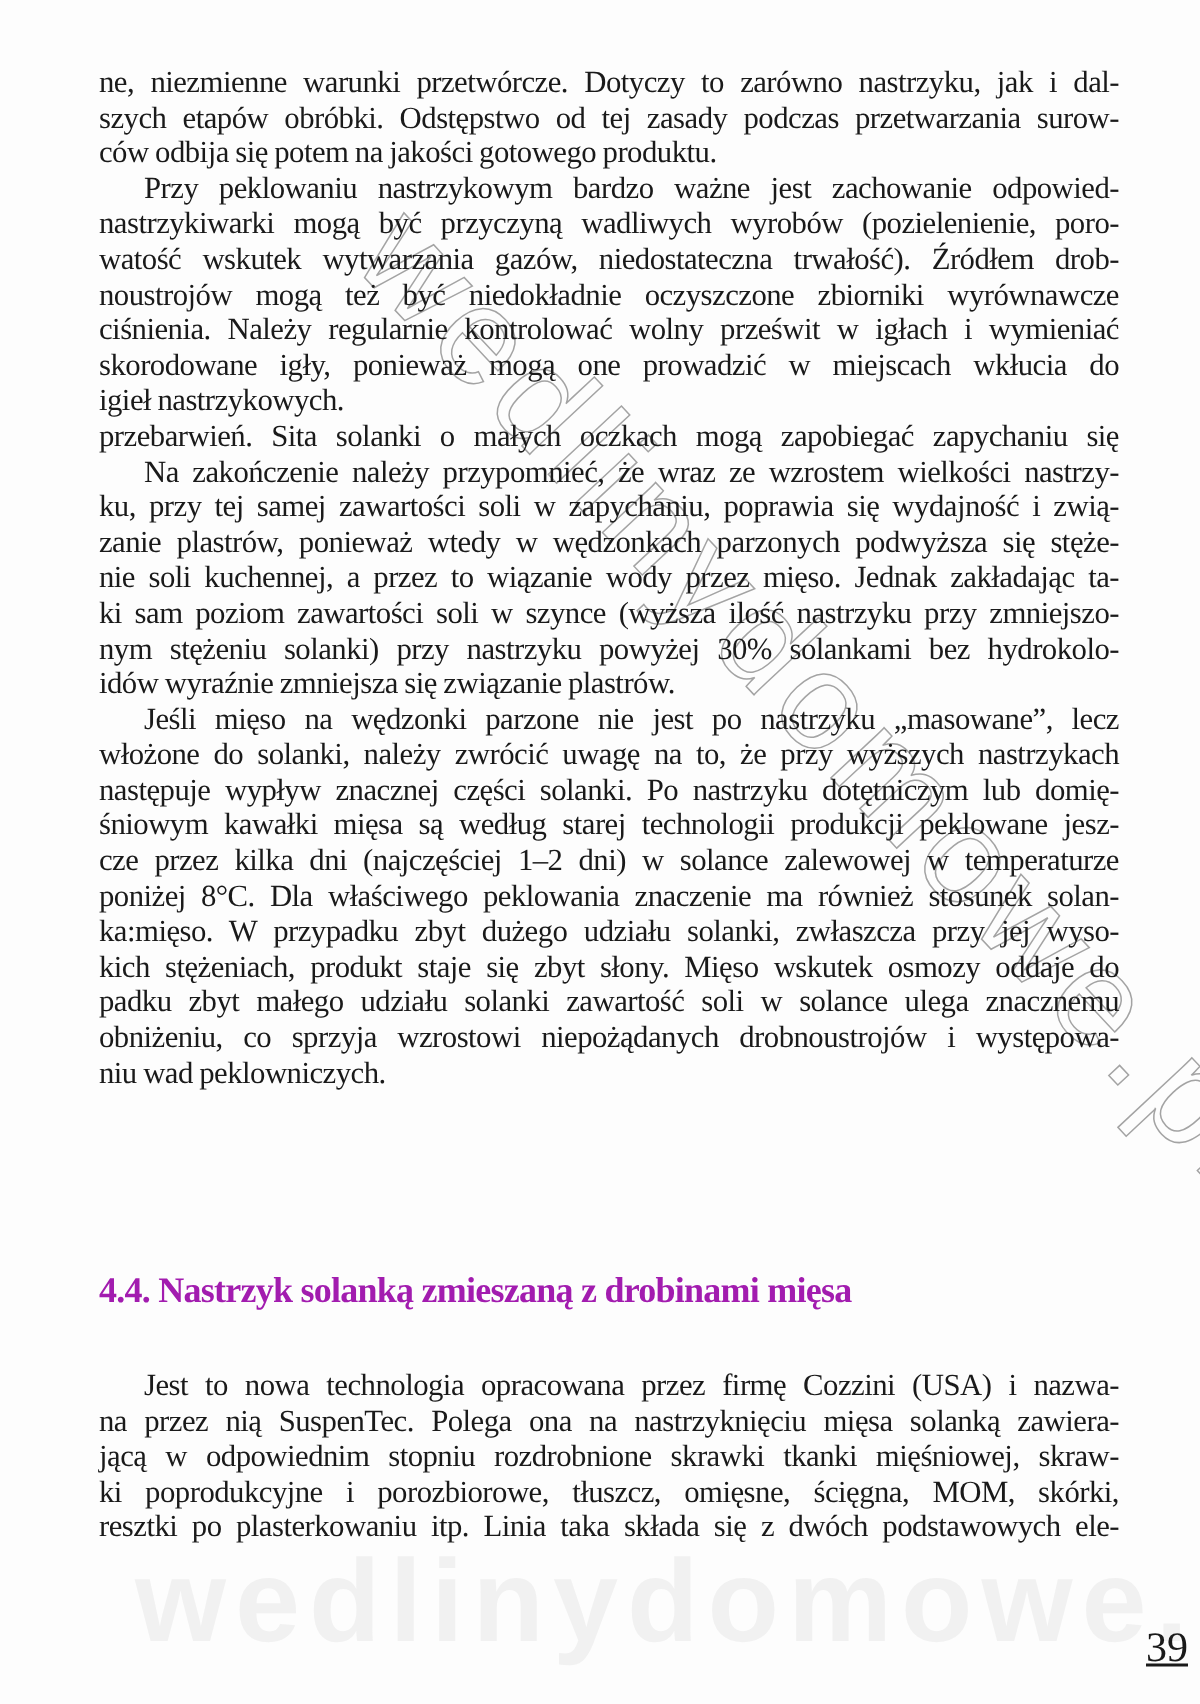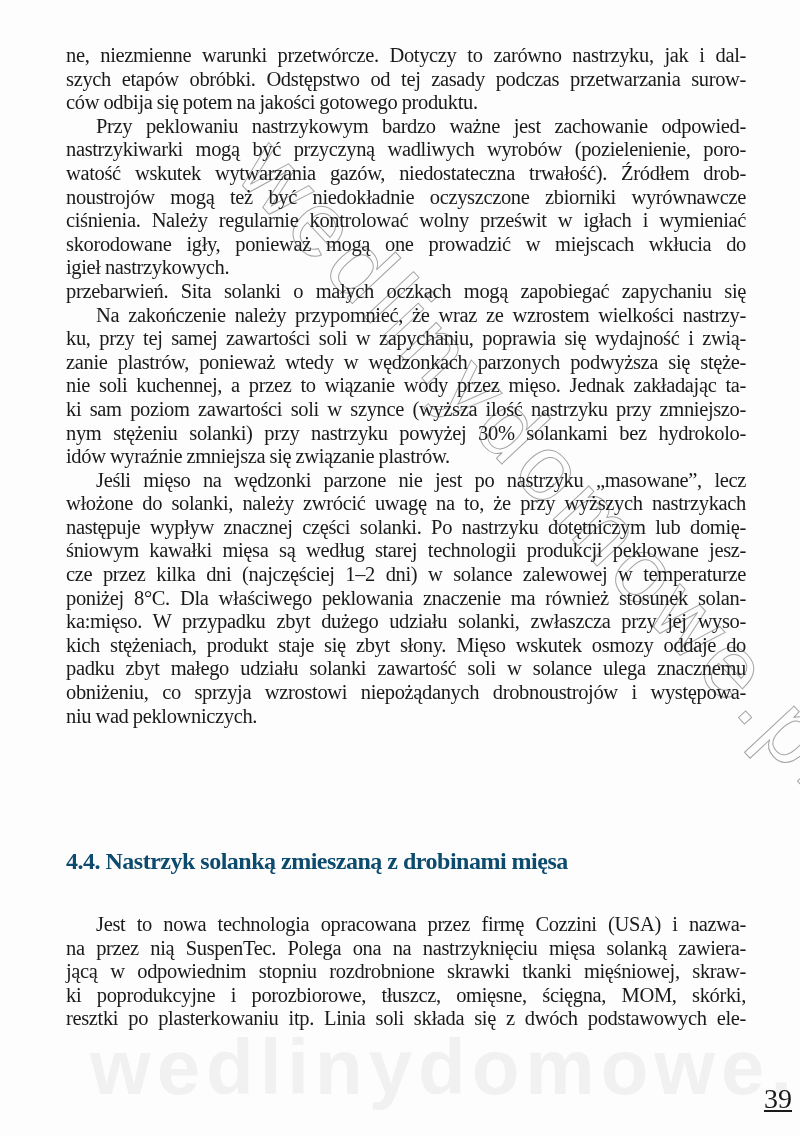--- a/index.html
+++ b/index.html
@@ -43,21 +43,21 @@
   .line.indent {
     padding-left: 30px;
   }
   .heading {
     position: absolute;
     left: 66px;
     top: 848px;
     font-weight: bold;
     font-size: 24px;
     letter-spacing: -0.5px;
-    color: #0c4a6e;
+    color: #a21caf;
     white-space: nowrap;
   }
   .page-number {
     position: absolute;
     left: 764px;
     top: 1083px;
     font-size: 28px;
     color: #1a1a1a;
     text-decoration: underline;
   }
@@ -137,18 +137,18 @@
   </div>
 
   <div class="heading">4.4. Nastrzyk solanką zmieszaną z drobinami mięsa</div>
 
   <div class="column" style="top:913px;">
     <div>
       <span class="line indent">Jest to nowa technologia opracowana przez firmę Cozzini (USA) i nazwa-</span>
       <span class="line">na przez nią SuspenTec. Polega ona na nastrzyknięciu mięsa solanką zawiera-</span>
       <span class="line">jącą w odpowiednim stopniu rozdrobnione skrawki tkanki mięśniowej, skraw-</span>
       <span class="line">ki poprodukcyjne i porozbiorowe, tłuszcz, omięsne, ścięgna, MOM, skórki,</span>
-      <span class="line">resztki po plasterkowaniu itp. Linia soli składa się z dwóch podstawowych ele-</span>
+      <span class="line">resztki po plasterkowaniu itp. Linia taka składa się z dwóch podstawowych ele-</span>
     </div>
   </div>
 
   <div class="page-number">39</div>
 </div>
 
 </body></html>

